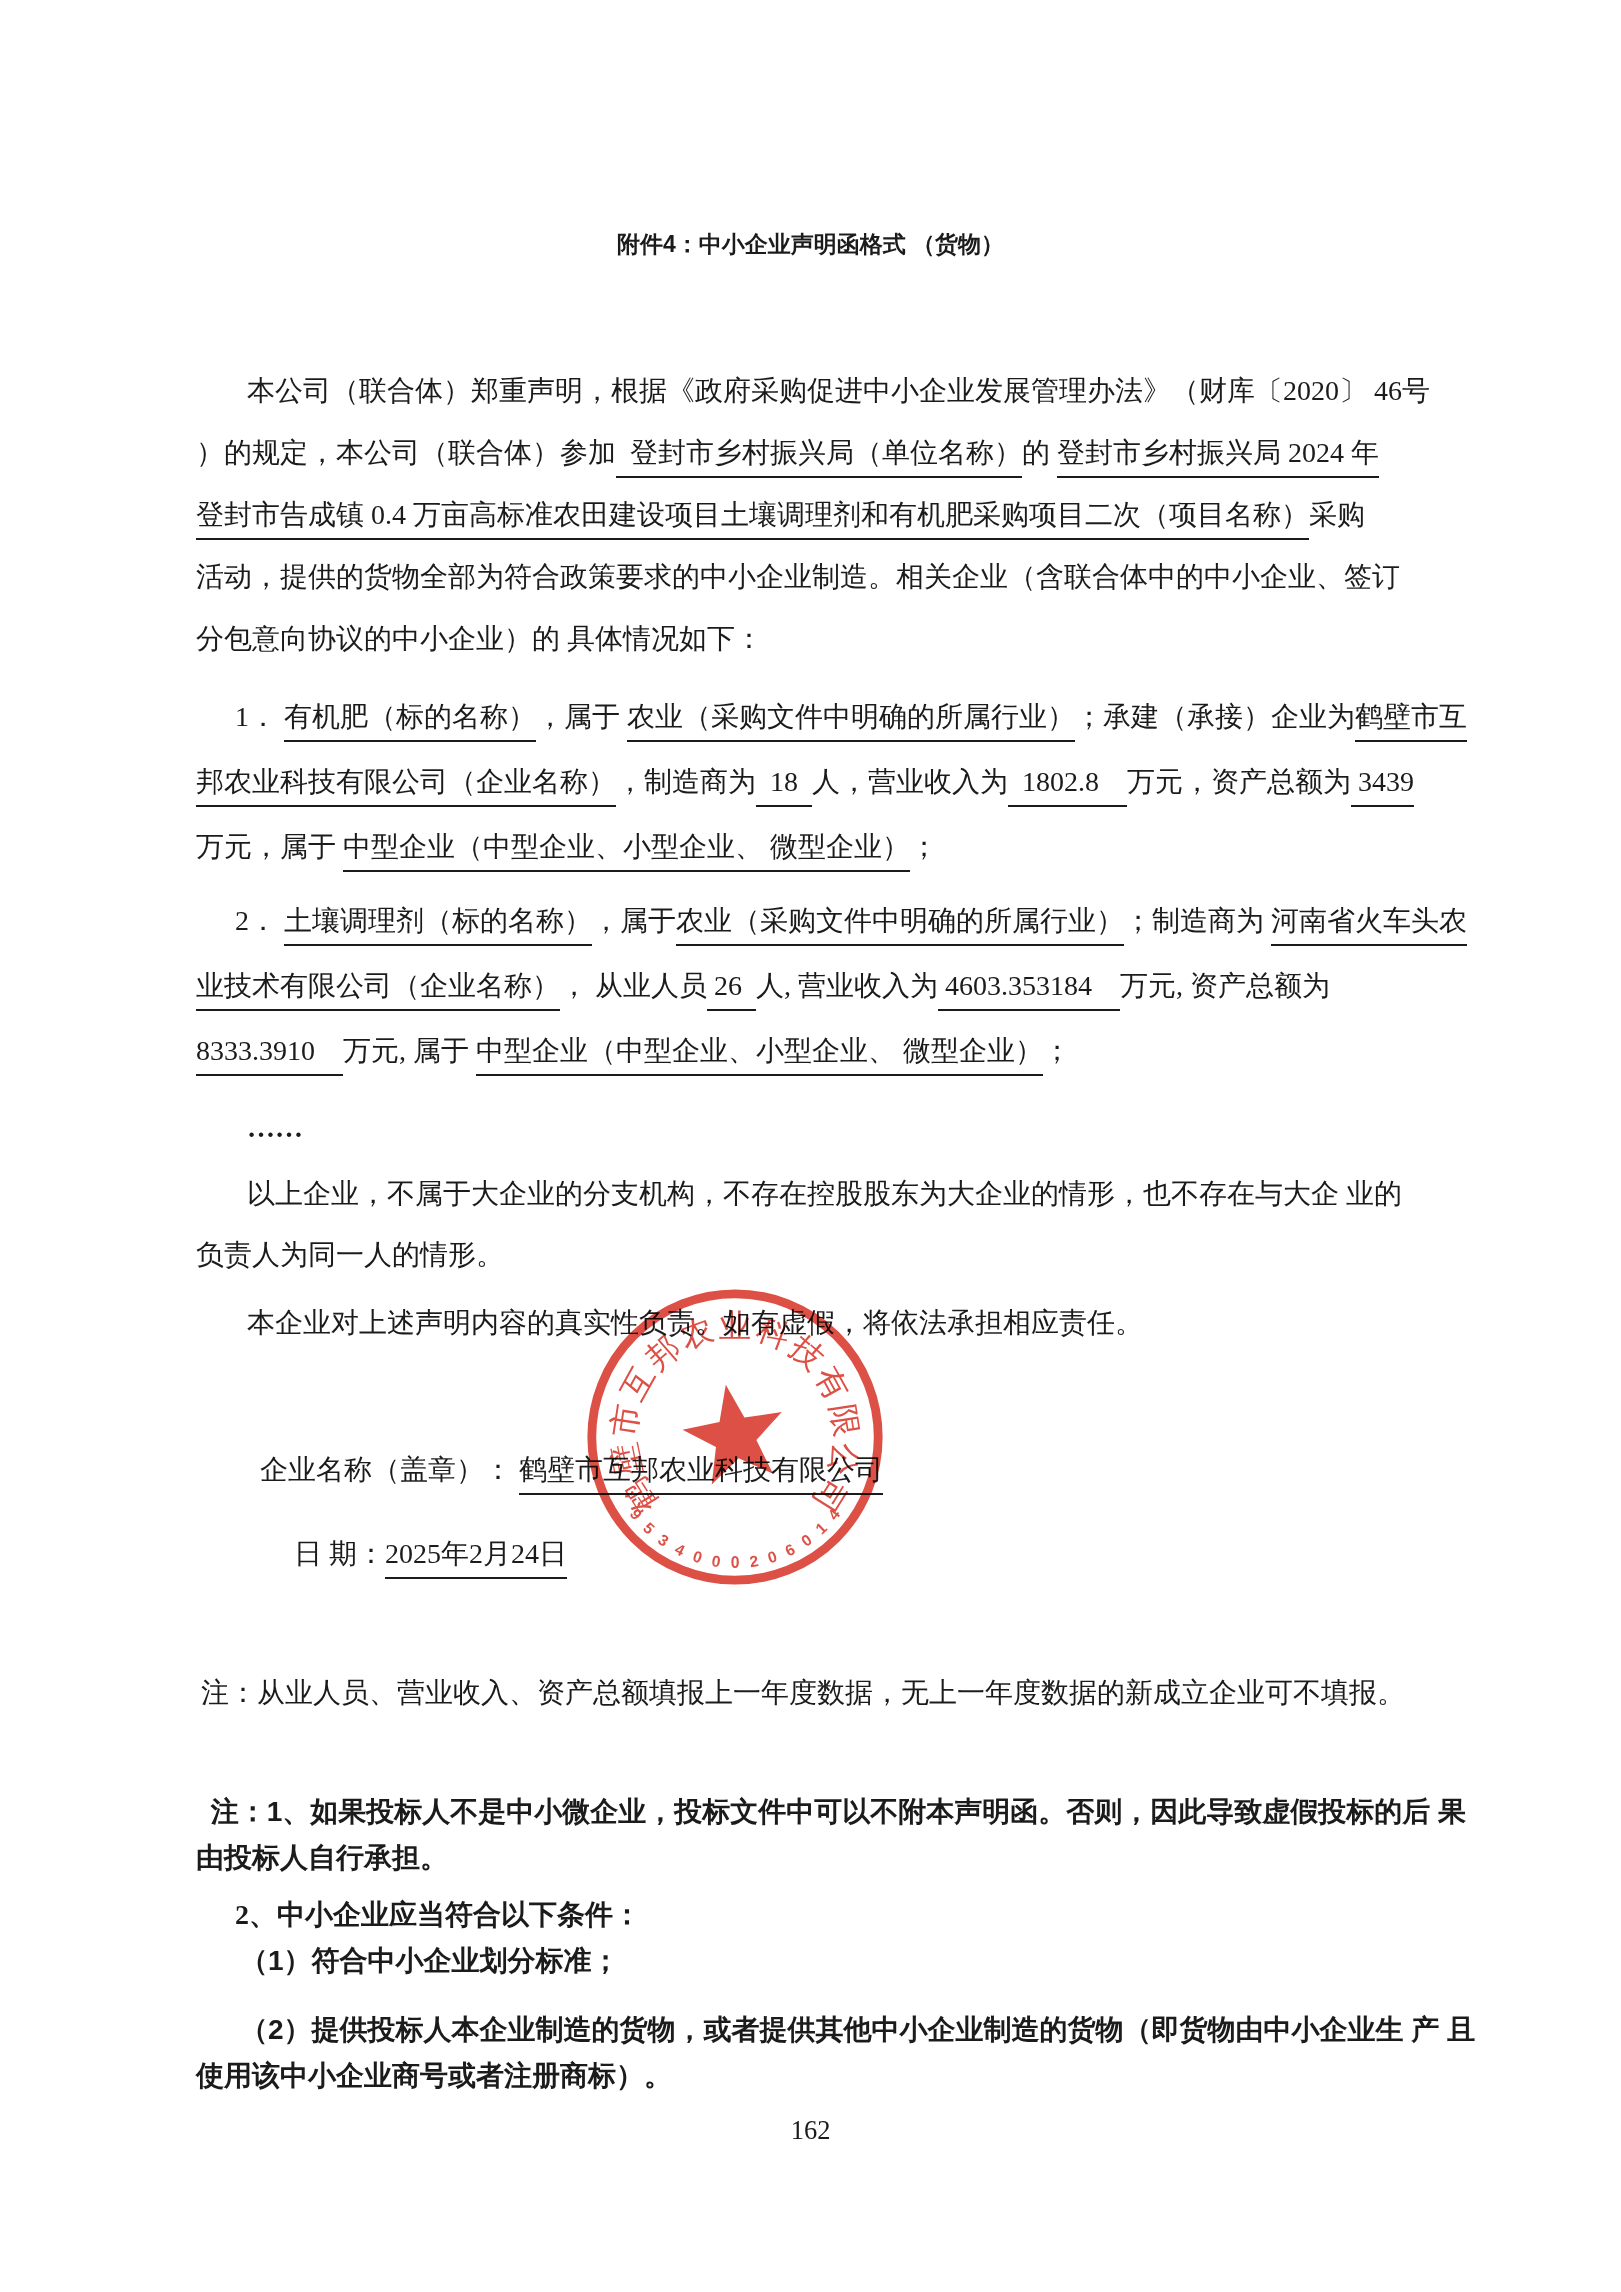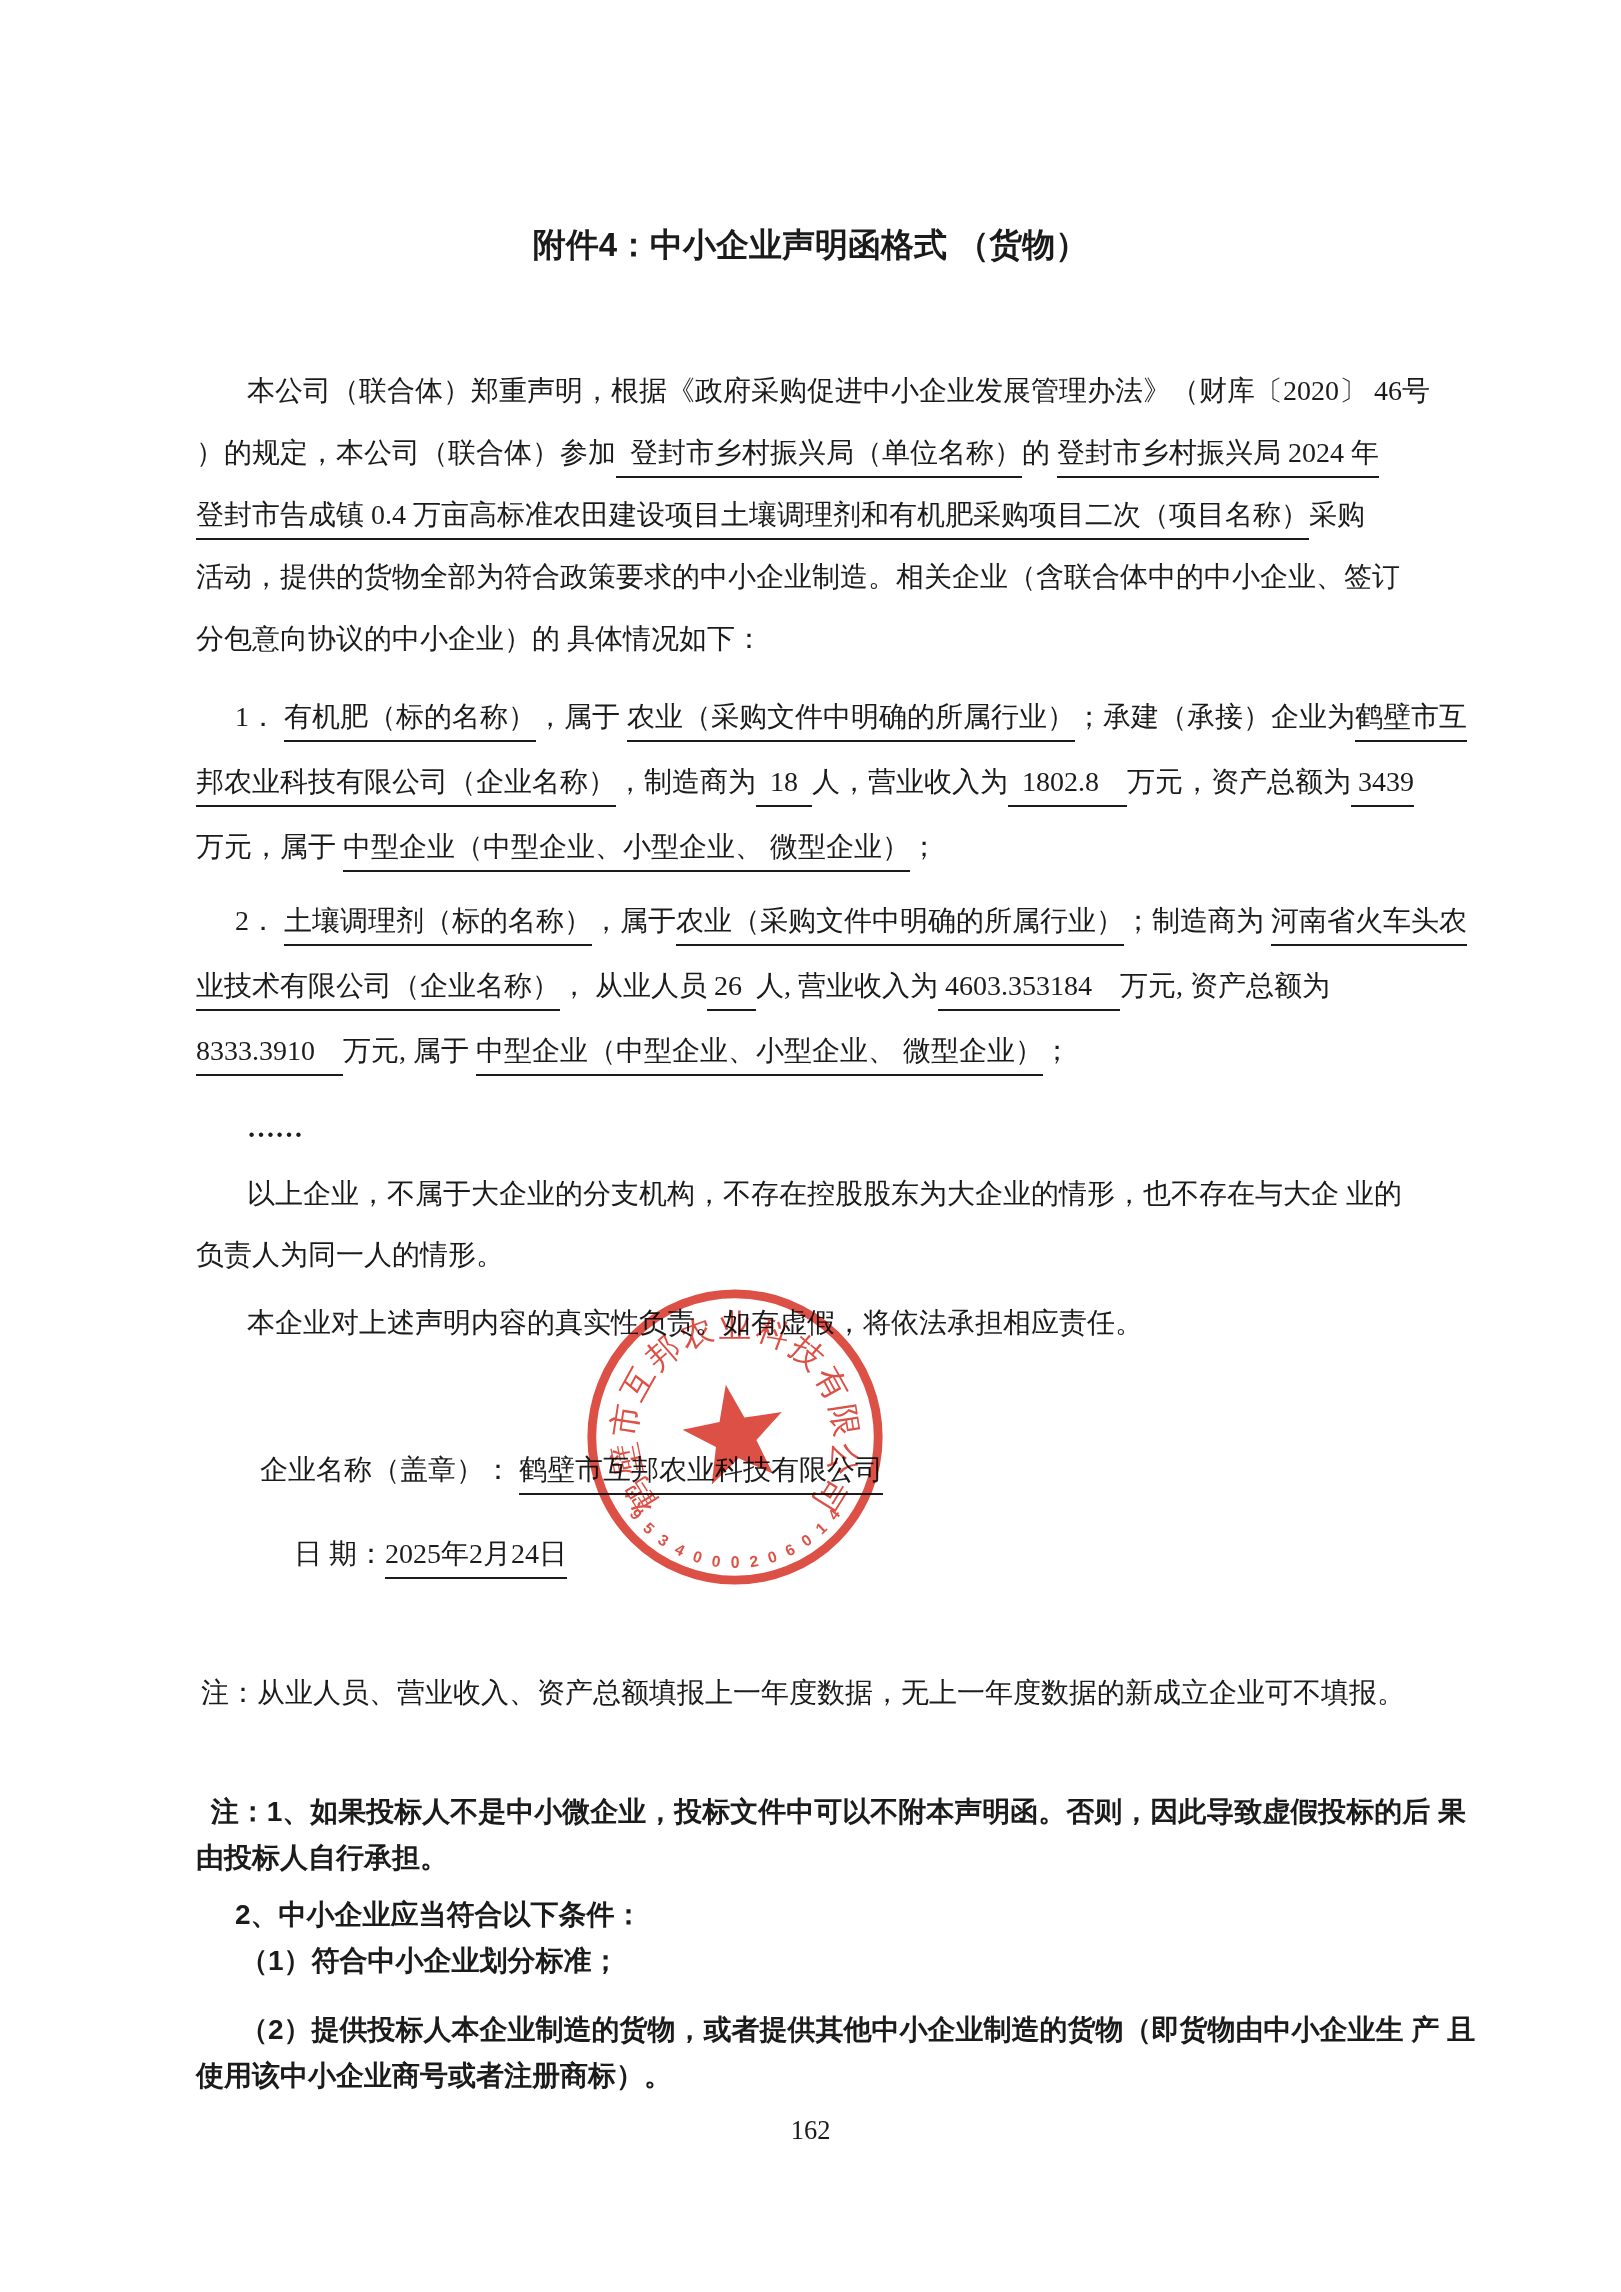--- a/index.html
+++ b/index.html
@@ -20,21 +20,21 @@
   }
   #pagenum{
     position:absolute;top:2115px;left:0;width:100%;
     text-align:center;font-size:26.5px;font-family:"Liberation Serif",serif;
   }
 </style>
 </head>
 <body>
 
 <div class="doc">
-    <div class="block sans bold center" style="margin-top: 223px; font-size: 33px; line-height: 43px;">
+    <div class="block sans bold center" style="margin-top: 223px; font-size: 23px; line-height: 43px;">
       <div class="tline"><span>附件4：中小企业声明函格式 （货物）</span></div>
     </div>
     <div class="block" style="margin-top: 94px; font-size: 28px; line-height: 62px;">
       <div class="tline" style="text-indent: 51px;"><span>本公司（联合体）郑重声明，根据《政府采购促进中小企业发展管理办法》（财库〔2020〕 46号</span></div>
       <div class="tline"><span>）的规定，本公司（联合体）参加</span><span class="ul">  登封市乡村振兴局（单位名称）</span><span>的 </span><span class="ul">登封市乡村振兴局 2024 年</span></div>
       <div class="tline"><span class="ul">登封市告成镇 0.4 万亩高标准农田建设项目土壤调理剂和有机肥采购项目二次（项目名称）</span><span>采购</span></div>
       <div class="tline"><span>活动，提供的货物全部为符合政策要求的中小企业制造。相关企业（含联合体中的中小企业、签订</span></div>
       <div class="tline"><span>分包意向协议的中小企业）的 具体情况如下：</span></div>
     </div>
     <div class="block" style="margin-top: 13.7px; font-size: 28px; line-height: 65px;">
@@ -63,21 +63,21 @@
     <div class="block" style="margin-top: 23.5px; font-size: 28px; line-height: 61px; padding-left: 98px;">
       <div class="tline"><span>日 期：</span><span class="ul">2025年2月24日</span></div>
     </div>
     <div class="block" style="margin-top: 78px; font-size: 28px; line-height: 61px; padding-left: 4.9px;">
       <div class="tline"><span>注：从业人员、营业收入、资产总额填报上一年度数据，无上一年度数据的新成立企业可不填报。</span></div>
     </div>
     <div class="block sans bold" style="margin-top: 66px; font-size: 28px; line-height: 46px;">
       <div class="tline" style="text-indent: 14.7px;"><span>注：1、如果投标人不是中小微企业，投标文件中可以不附本声明函。否则，因此导致虚假投标的后 果</span></div>
       <div class="tline"><span>由投标人自行承担。</span></div>
     </div>
-    <div class="block sans bold" style="margin-top: 10.8px; font-size: 28px; line-height: 46px;">
+    <div class="block sans bold" style="margin-top: 10.8px; font-size: 28px; line-height: 46px; font-family: Liberation Serif, serif;">
       <div class="tline" style="text-indent: 39px;"><span>2、中小企业应当符合以下条件：</span></div>
     </div>
     <div class="block sans bold" style="margin-top: 0px; font-size: 28px; line-height: 46px;">
       <div class="tline" style="text-indent: 44px;"><span>（1）符合中小企业划分标准；</span></div>
     </div>
     <div class="block sans bold" style="margin-top: 23px; font-size: 28px; line-height: 46px;">
       <div class="tline" style="text-indent: 44px;"><span>（2）提供投标人本企业制造的货物，或者提供其他中小企业制造的货物（即货物由中小企业生 产 且</span></div>
       <div class="tline"><span>使用该中小企业商号或者注册商标）。</span></div>
     </div>
   </div>

